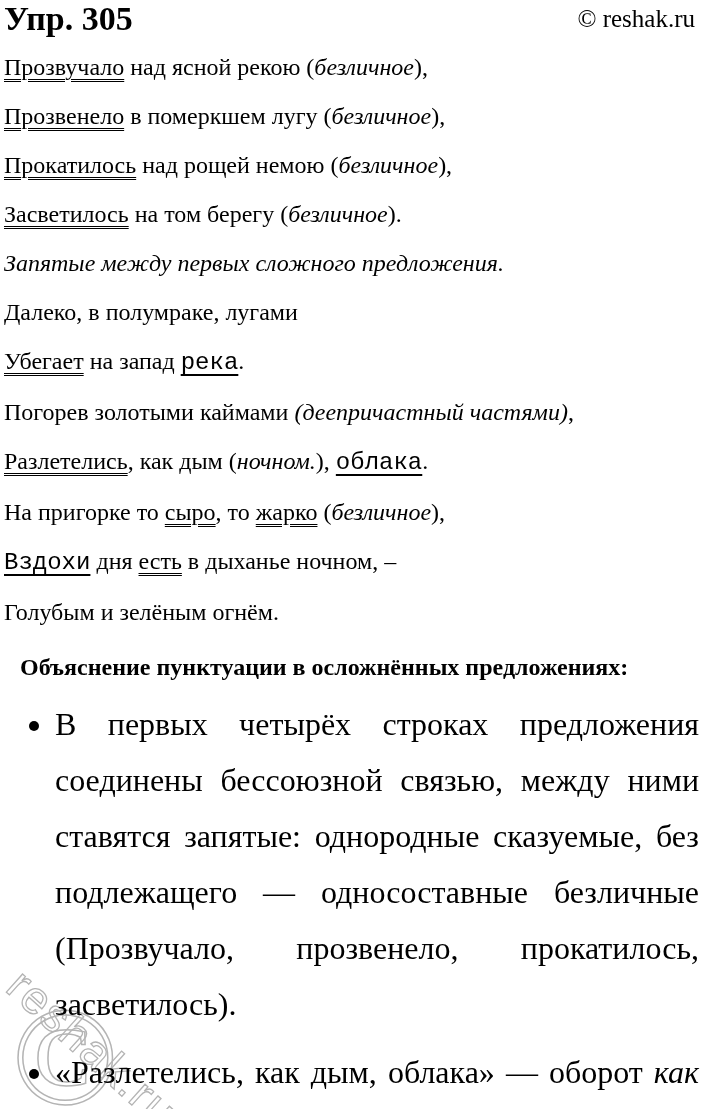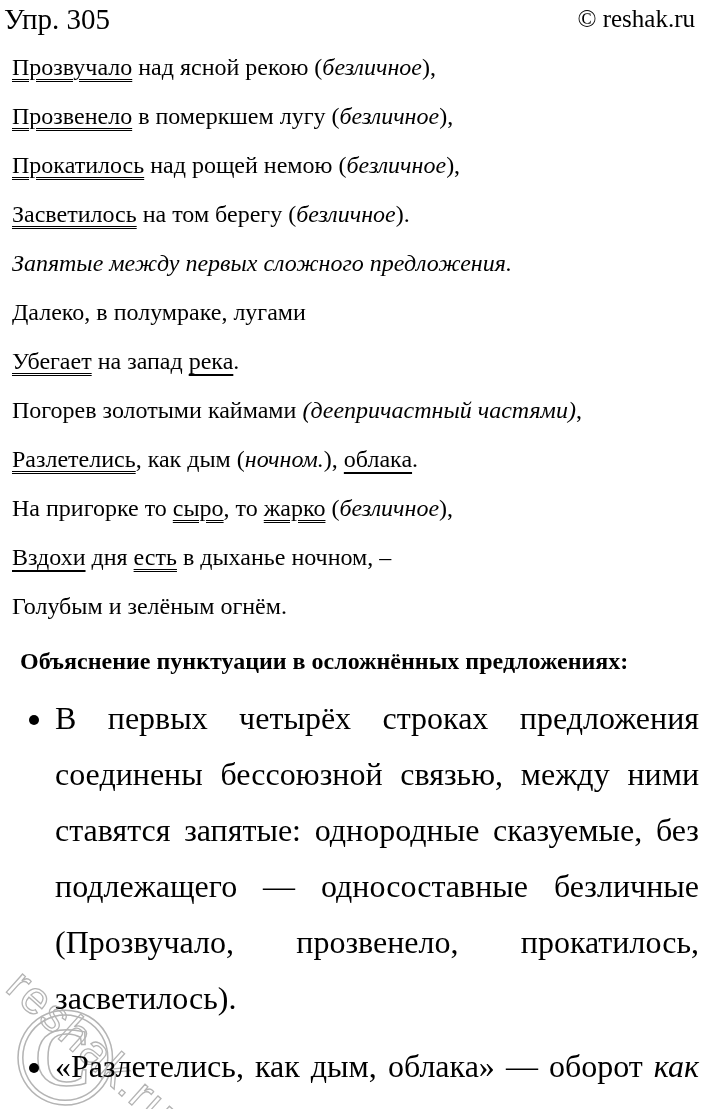--- a/index.html
+++ b/index.html
@@ -12,34 +12,35 @@
     font-family: "Liberation Serif", serif;
     color: #000000;
   }
   .content { position: relative; z-index: 1; }
   .doc-header {
     display: flex;
     justify-content: space-between;
     align-items: flex-start;
     padding: 4px 6px 0 4px;
   }
-  .doc-title { font-weight: normal; font-size: 29px; line-height: 30px; }
+  .doc-title { font-weight: bold; font-size: 34px; line-height: 30px; }
   .doc-copyright { font-size: 25px; line-height: 30px; }
   .poem { margin-top: 18px; }
   .poem p {
     font-size: 24px;
     line-height: 30px;
-    margin: 0 0 19px 12px;
+    margin: 0 0 19px 4px;
     white-space: nowrap;
   }
   .s-i { font-style: italic; }
   .s-u1 {
     text-decoration: underline;
     text-decoration-thickness: 1.5px;
     text-underline-offset: 5px;
+    font-family: Liberation Mono, monospace;
   }
   .s-u2 {
     text-decoration: underline;
     text-decoration-style: double;
     text-decoration-thickness: 1px;
     text-underline-offset: 4px;
   }
   .explain-heading {
     font-size: 24px;
     font-weight: bold;

